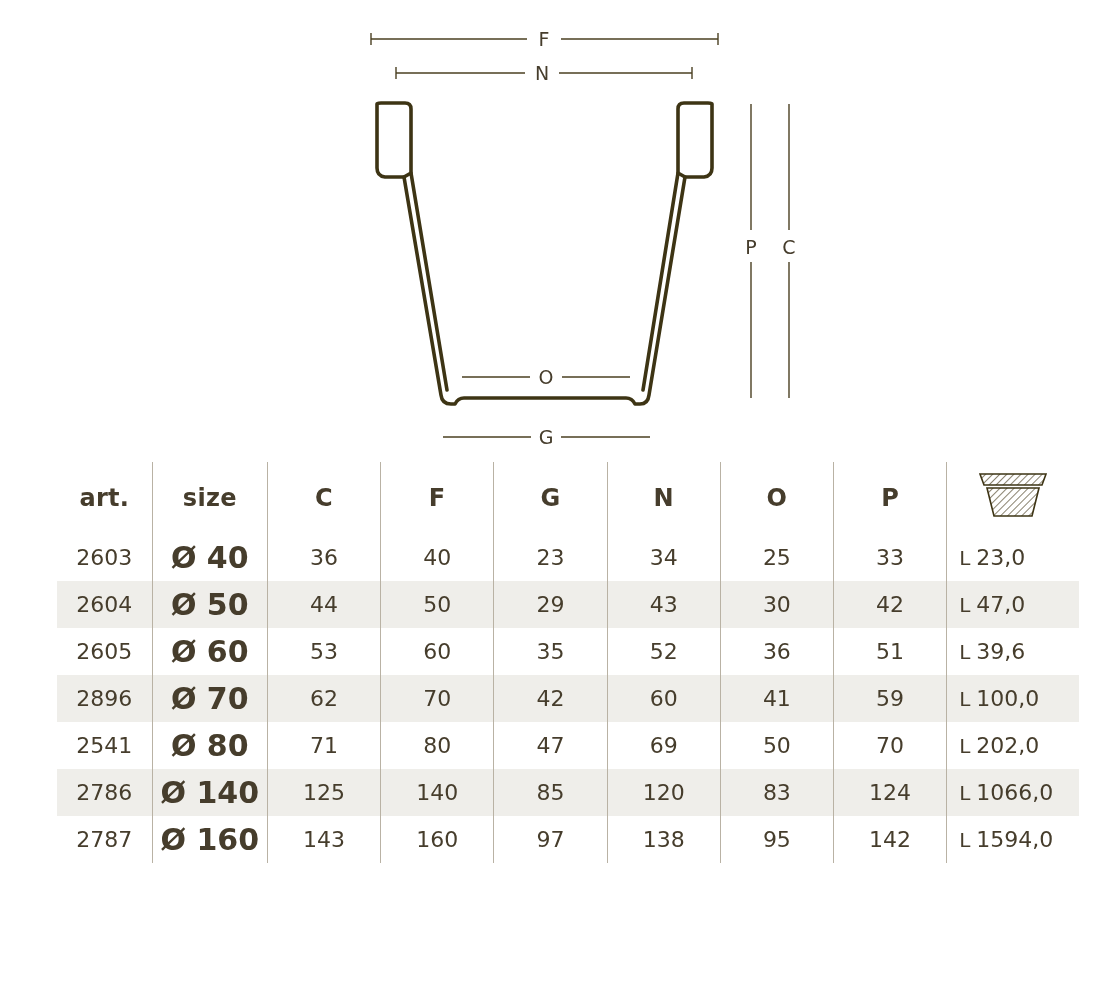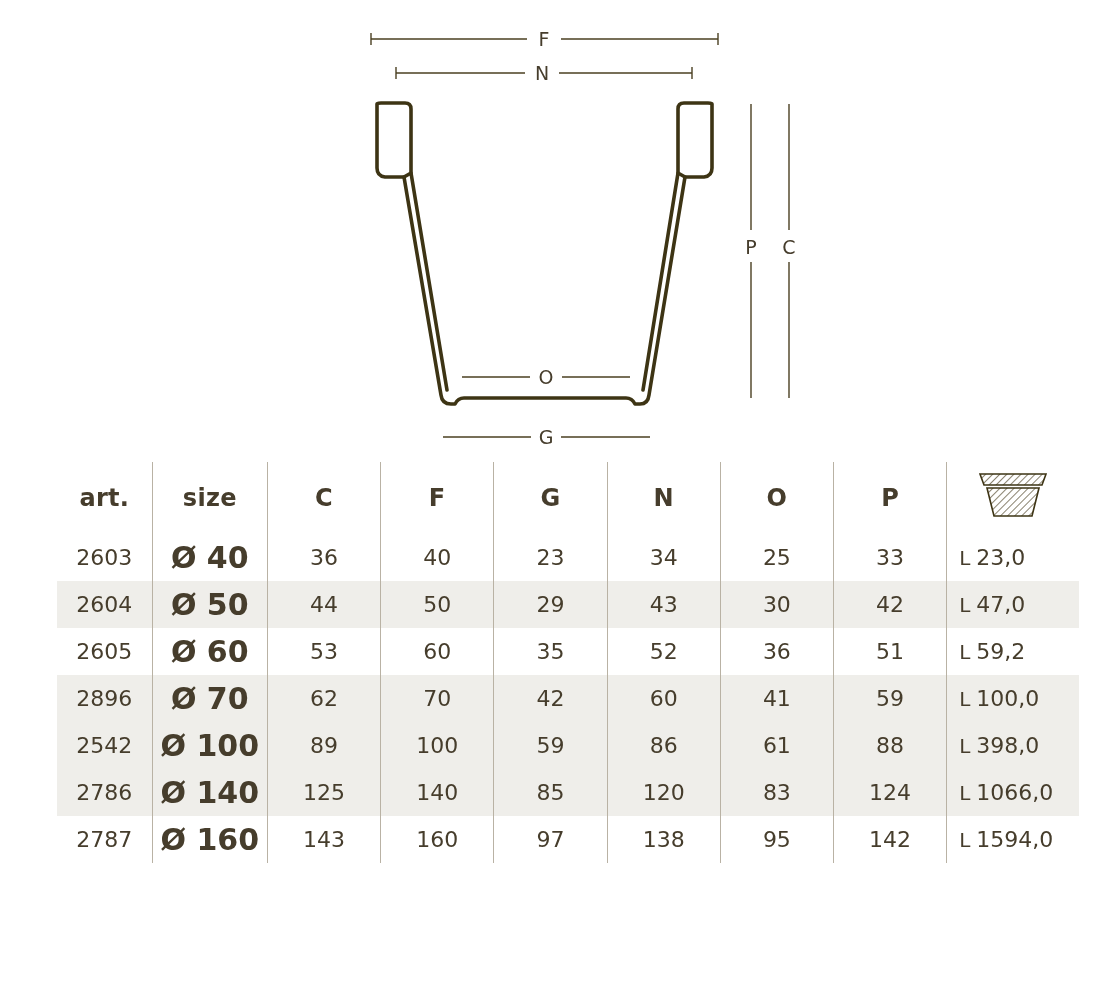--- a/index.html
+++ b/index.html
@@ -232,53 +232,53 @@
         <td class="size">Ø 60</td>
         <td>53</td>
         <td>60</td>
         <td>35</td>
         <td>52</td>
         <td>36</td>
         <td>51</td>
         <td>
           <div class="vol-cell">
             <span class="vol-l">L</span>
-            <span class="vol-v">59,2</span>
+            <span class="vol-v">39,6</span>
           </div>
         </td>
       </tr>
       <tr class="alt">
         <td>2896</td>
         <td class="size">Ø 70</td>
         <td>62</td>
         <td>70</td>
         <td>42</td>
         <td>60</td>
         <td>41</td>
         <td>59</td>
         <td>
           <div class="vol-cell">
             <span class="vol-l">L</span>
             <span class="vol-v">100,0</span>
           </div>
         </td>
       </tr>
-      <tr class="alt">
-        <td>2542</td>
-        <td class="size">Ø 100</td>
-        <td>89</td>
-        <td>100</td>
-        <td>59</td>
-        <td>86</td>
-        <td>61</td>
-        <td>88</td>
-        <td>
-          <div class="vol-cell">
-            <span class="vol-l">L</span>
-            <span class="vol-v">398,0</span>
+      <tr>
+        <td>2541</td>
+        <td class="size">Ø 80</td>
+        <td>71</td>
+        <td>80</td>
+        <td>47</td>
+        <td>69</td>
+        <td>50</td>
+        <td>70</td>
+        <td>
+          <div class="vol-cell">
+            <span class="vol-l">L</span>
+            <span class="vol-v">202,0</span>
           </div>
         </td>
       </tr>
       <tr class="alt">
         <td>2786</td>
         <td class="size">Ø 140</td>
         <td>125</td>
         <td>140</td>
         <td>85</td>
         <td>120</td>

